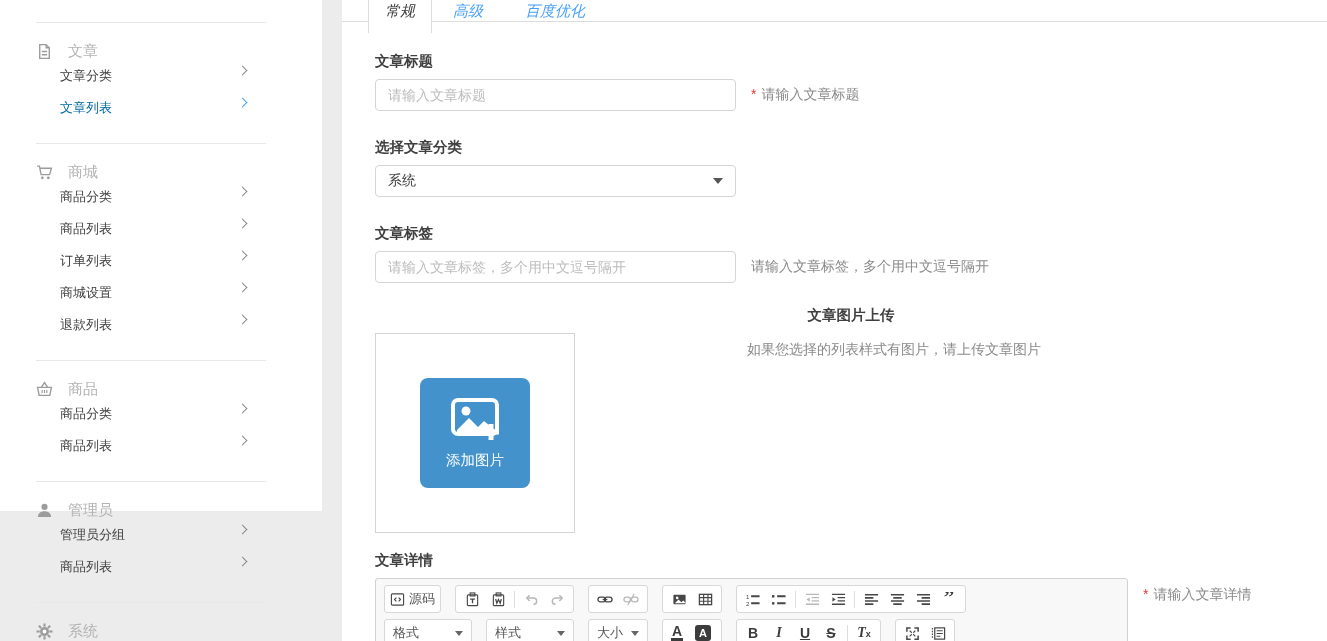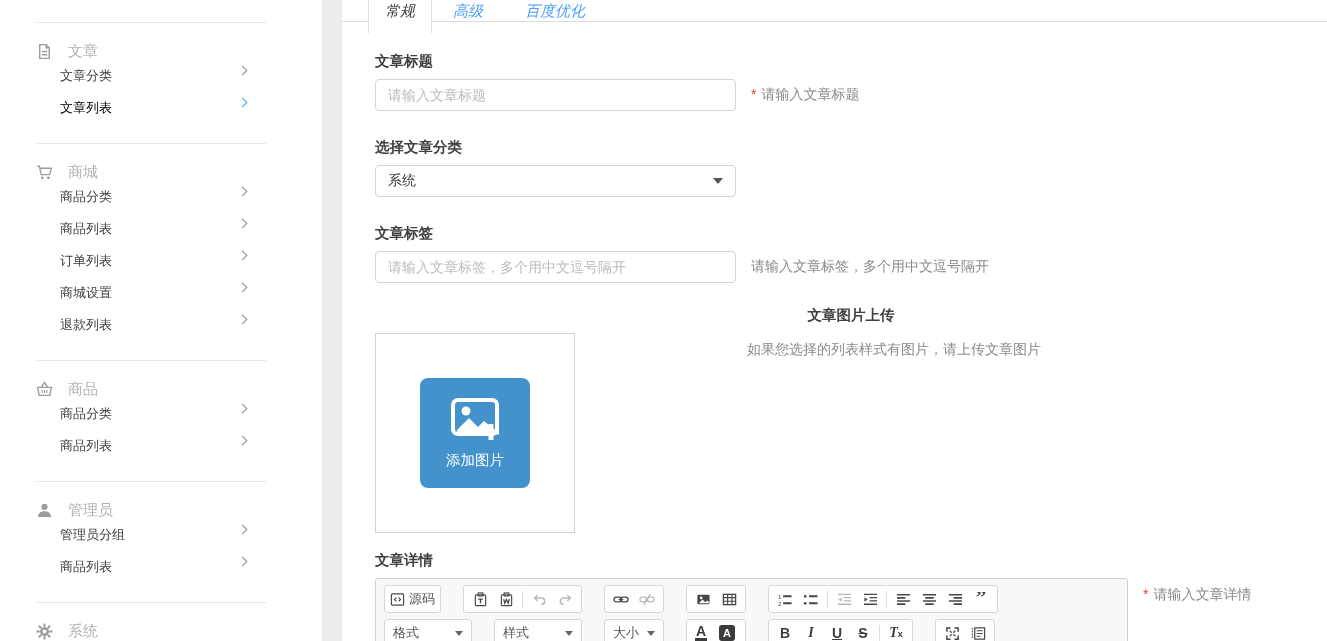--- a/index.html
+++ b/index.html
@@ -3,38 +3,38 @@
 <meta charset="utf-8">
 <style>
   * { box-sizing: border-box; margin: 0; padding: 0; }
   html,body { width:1327px; height:641px; overflow:hidden; }
   body {
     font-family: "Liberation Sans", "DejaVu Sans", sans-serif;
     background:#ececec; color:#404040; font-size:14px;
   }
   
   .sidebar {
-    position:absolute; left:0; top:0; width:322px; height:641px;
+    position:absolute; left:0; top:0; width:322px; height:511px;
     background:#fff; padding-top:10px;
   }
   .side-divider { border-top:1px solid #e8e8e8; margin:12px 56px 12px 36px; }
   .side-header {
     display:flex; align-items:center; height:32px; padding-left:36px;
     color:#b3b3b3; font-size:15px; cursor:default;
   }
   .side-header .sicon { width:17px; height:17px; margin-right:15px; display:inline-flex; }
   .side-item {
     display:flex; align-items:flex-start; justify-content:space-between;
     height:32px; padding:0 76px 0 60px; font-size:13px; color:#404040; cursor:pointer;font-family:Liberation Mono, monospace;
   }
   .side-item .chev {
     width:7px; height:7px; border-top:1px solid #8a8a8a; border-right:1px solid #8a8a8a;
     transform:rotate(45deg); flex:0 0 auto;
   }
-  .side-item.active { color:#000000; }
+  .side-item.active { color:#0369a1; }
   .side-item.active .chev { border-color:#46a0fc; }
   
   .main {
     position:absolute; left:342px; top:0; width:985px; height:641px;
     background:#fff;
   }
   .tabbar { position:relative; height:33px; }
   .tab-baseline { position:absolute; left:0; right:0; top:21px; border-top:1px solid #ddd; }
   .tabs { position:absolute; left:26px; top:0; display:flex; height:33px; }
   .tab {
@@ -74,21 +74,21 @@
     width:110px; height:110px; background:#4392cb; border-radius:8px; cursor:pointer;
     display:flex; flex-direction:column; align-items:center; justify-content:center; gap:9px;
   }
   .upload-btn .ulabel { color:#fff; font-size:14.5px; }
   .upload-hint { margin-left:172px; }
   
   .editor {
     width:753px; border:1px solid #d1d1d1; border-radius:3px;
     background:#f8f8f8; padding:6px 8px 0 8px;
   }
-  .tb-row { display:flex; gap:22px; margin-bottom:6px; }
+  .tb-row { display:flex; gap:14px; margin-bottom:6px; }
   .tb-group {
     display:flex; align-items:center; background:#fff; border:1px solid #d8d8d8;
     border-radius:3px; height:28px; padding:0 3px;
   }
   .tb-btn {
     min-width:26px; height:24px; display:flex; align-items:center; justify-content:center;
     cursor:pointer; gap:4px; padding:0 2px; color:#474747;
   }
   .tb-btn svg { display:block; }
   .tb-btn.disabled { opacity:0.38; cursor:default; }

